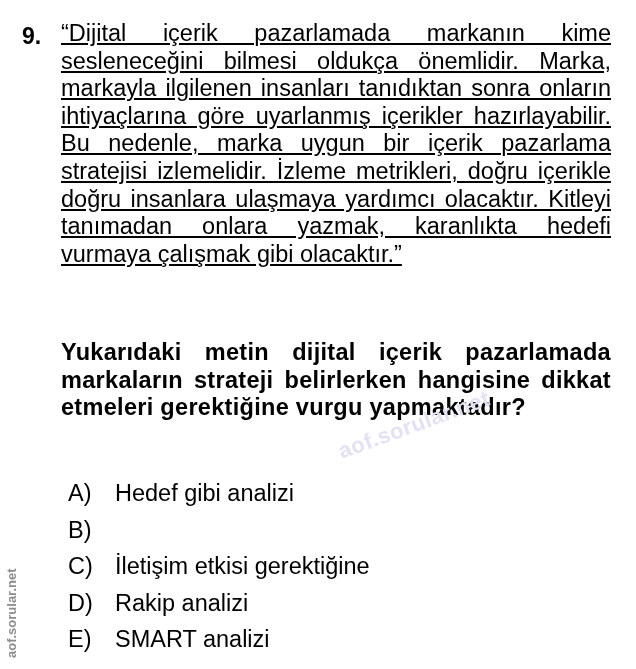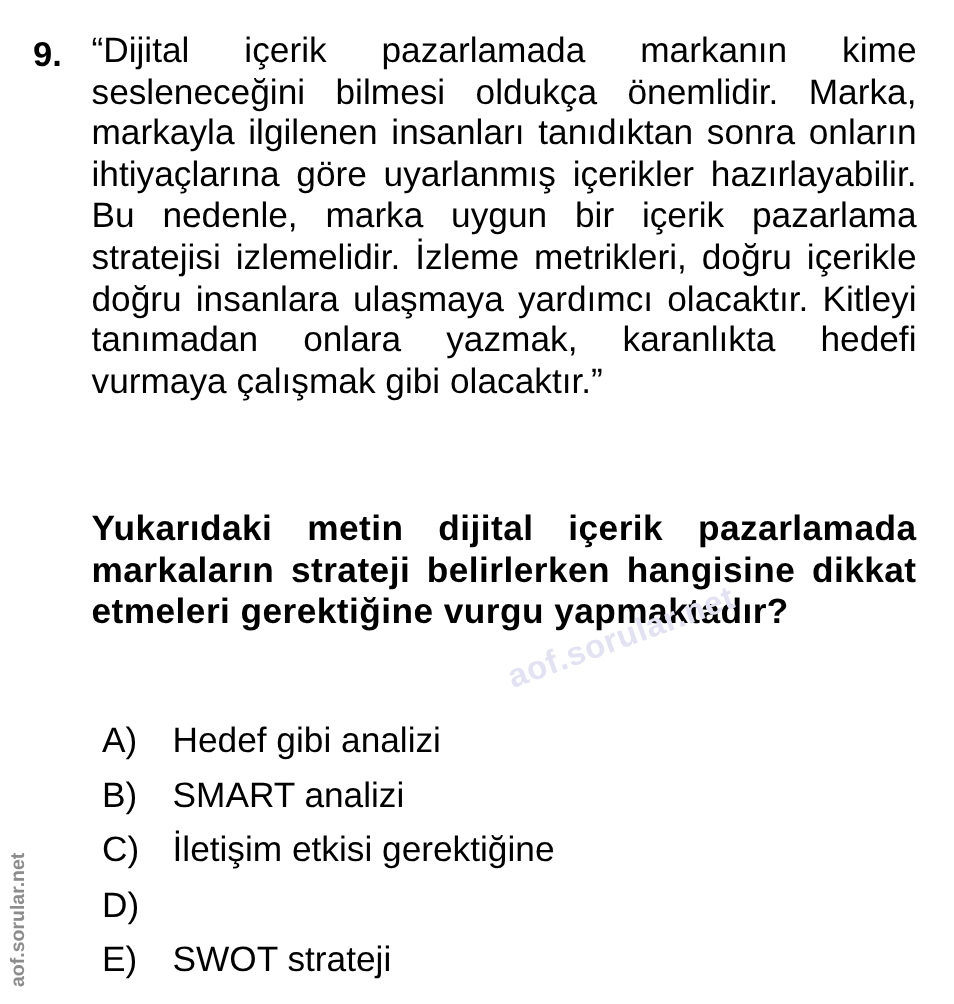--- a/index.html
+++ b/index.html
@@ -25,20 +25,21 @@
     }
     .passage {
       position: absolute;
       left: 61px;
       top: 20px;
       width: 550px;
       font-size: 23.5px;
       line-height: 27.6px;
       text-align: justify;
       text-align-last: left;
+      text-decoration: underline;
     }
     .stem {
       position: absolute;
       left: 61px;
       top: 339px;
       width: 550px;
       font-size: 23.5px;
       font-weight: bold;
       line-height: 27.6px;
       text-align: justify;
@@ -99,30 +100,30 @@
 
 <div class="stem">Yukarıdaki metin dijital içerik pazarlamada markaların strateji belirlerken hangisine dikkat etmeleri gerektiğine vurgu yapmaktadır?</div>
 
 <ul class="options">
   <li class="option">
     <span class="option-letter">A)</span>
     <span>Hedef gibi analizi</span>
   </li>
   <li class="option">
     <span class="option-letter">B)</span>
-    <span>SMART analizi</span>
   </li>
   <li class="option">
     <span class="option-letter">C)</span>
     <span>İletişim etkisi gerektiğine</span>
   </li>
   <li class="option">
     <span class="option-letter">D)</span>
+    <span>Rakip analizi</span>
   </li>
   <li class="option">
     <span class="option-letter">E)</span>
-    <span>SWOT strateji</span>
+    <span>SMART analizi</span>
   </li>
 </ul>
 
 <div class="watermark-diagonal">aof.sorular.net</div>
 
 <div class="watermark-vertical">aof.sorular.net</div>
 
 </body></html>

